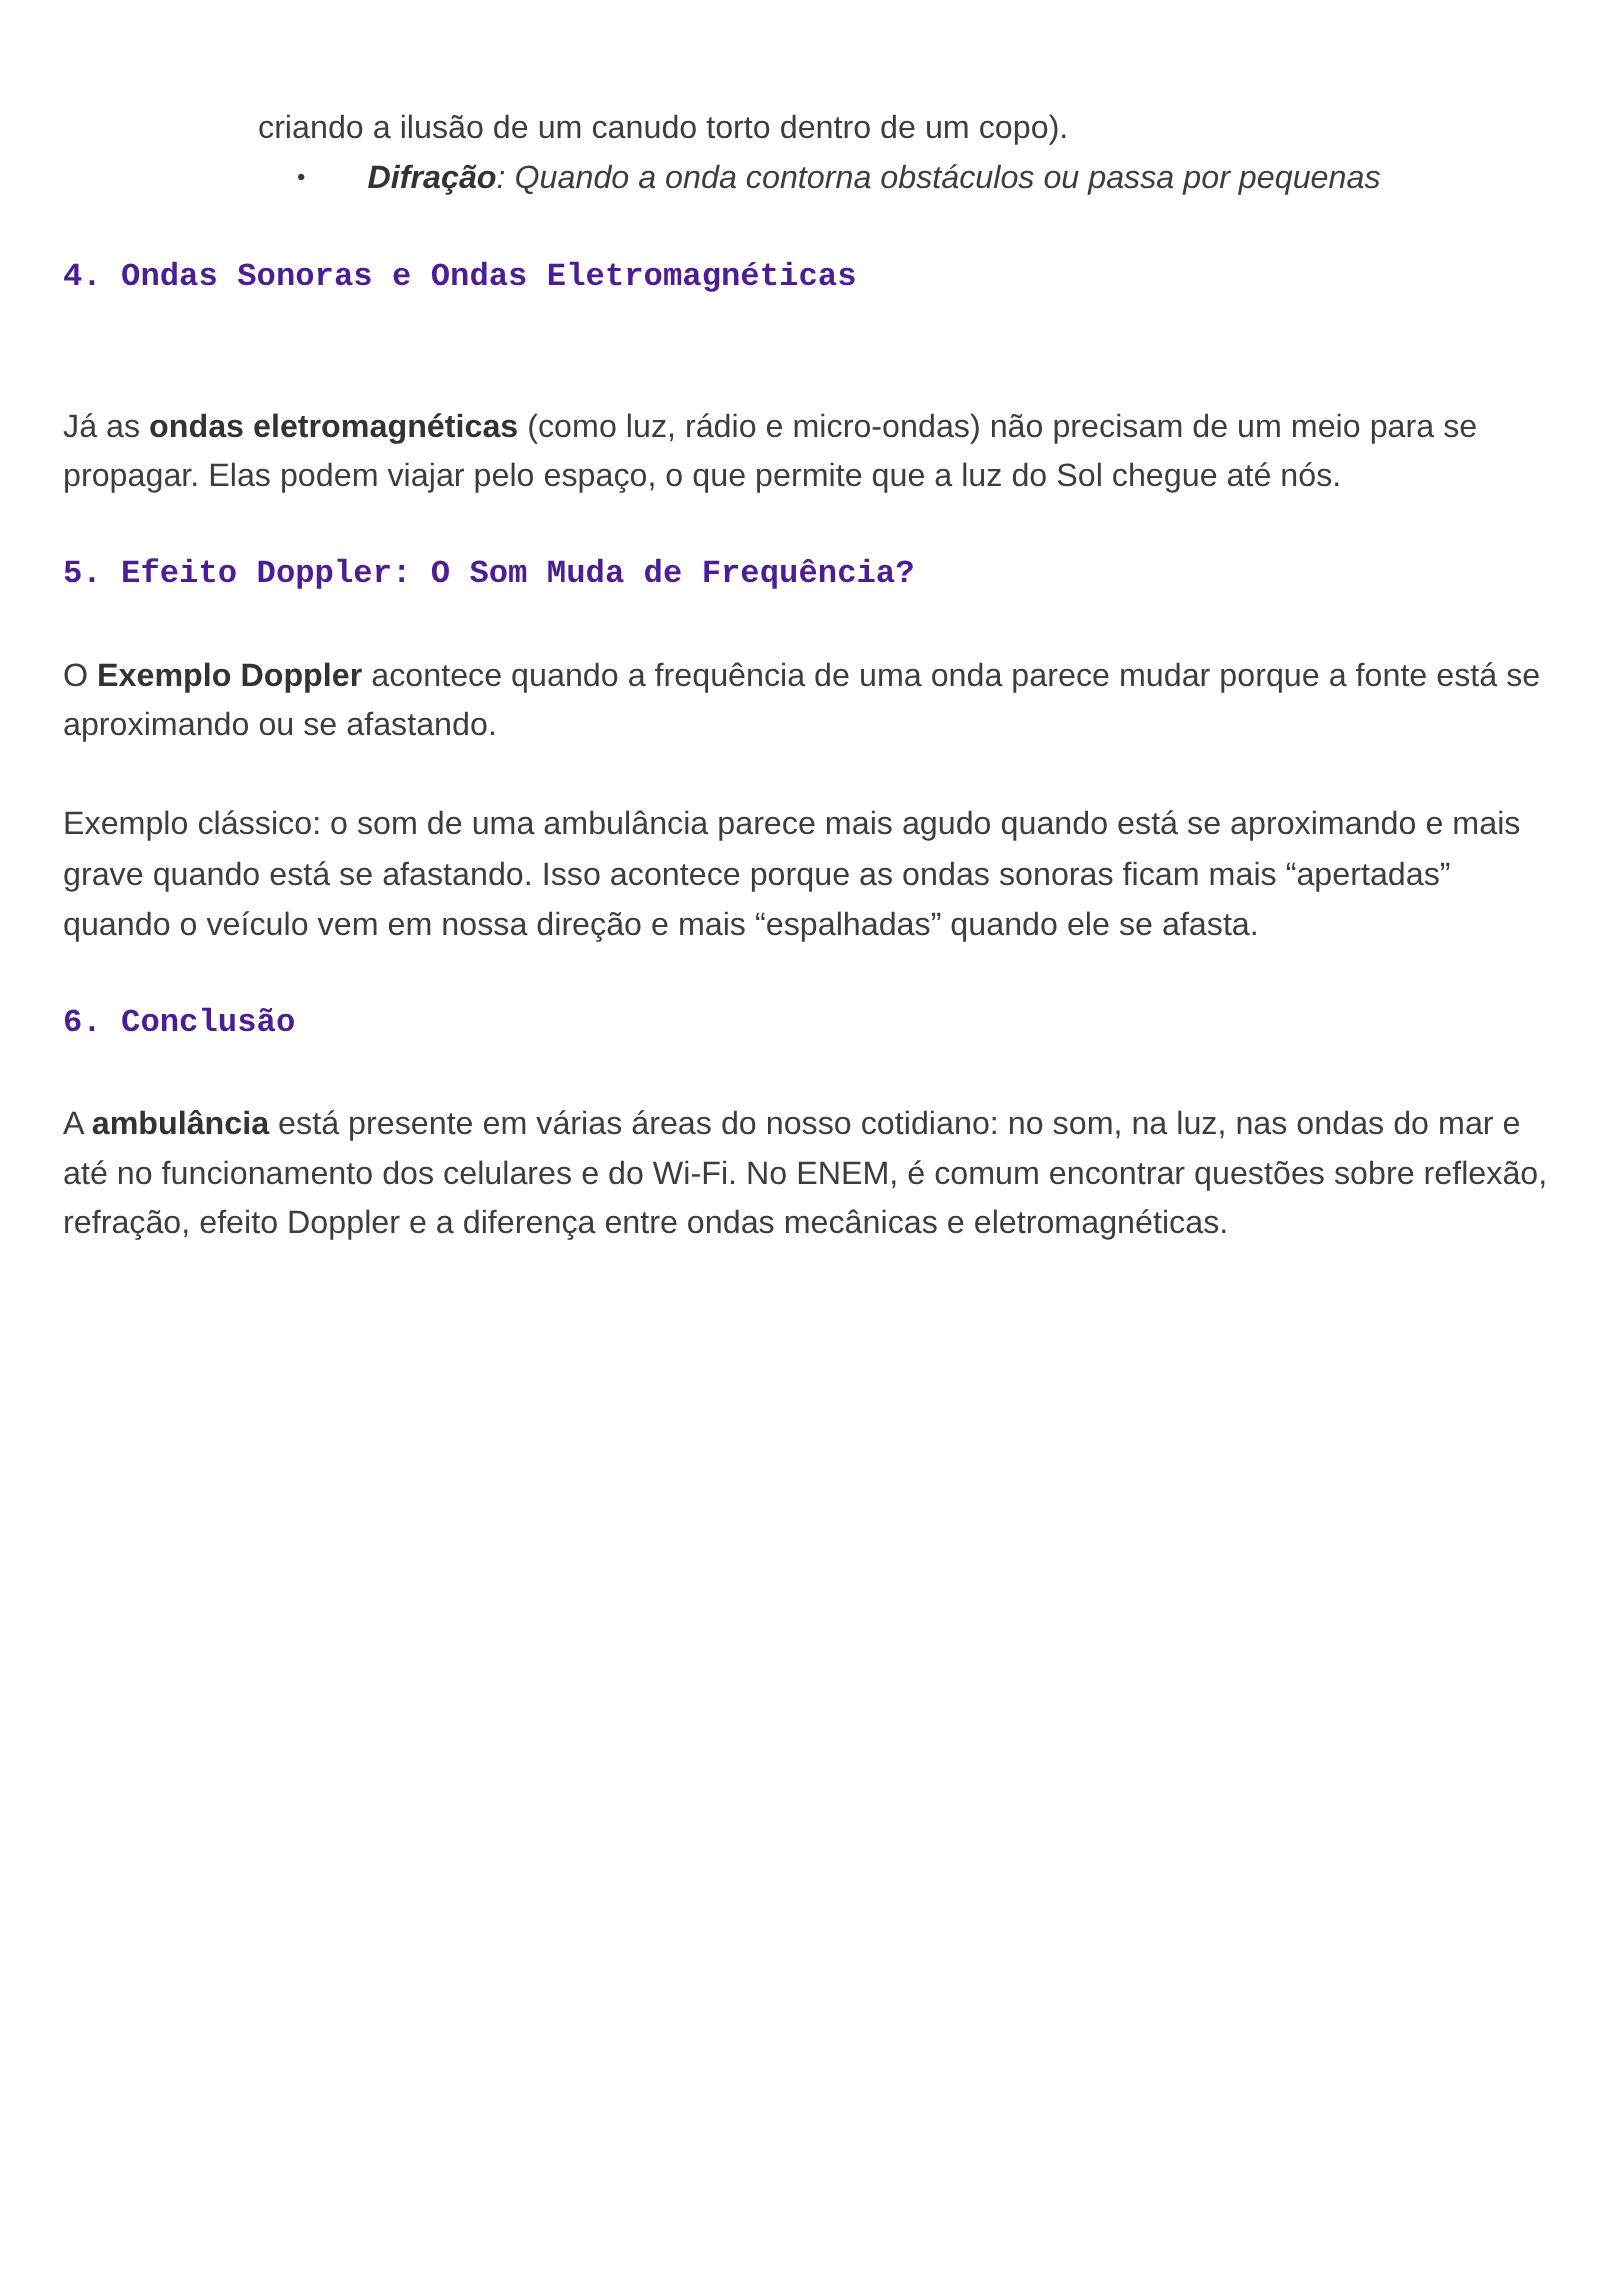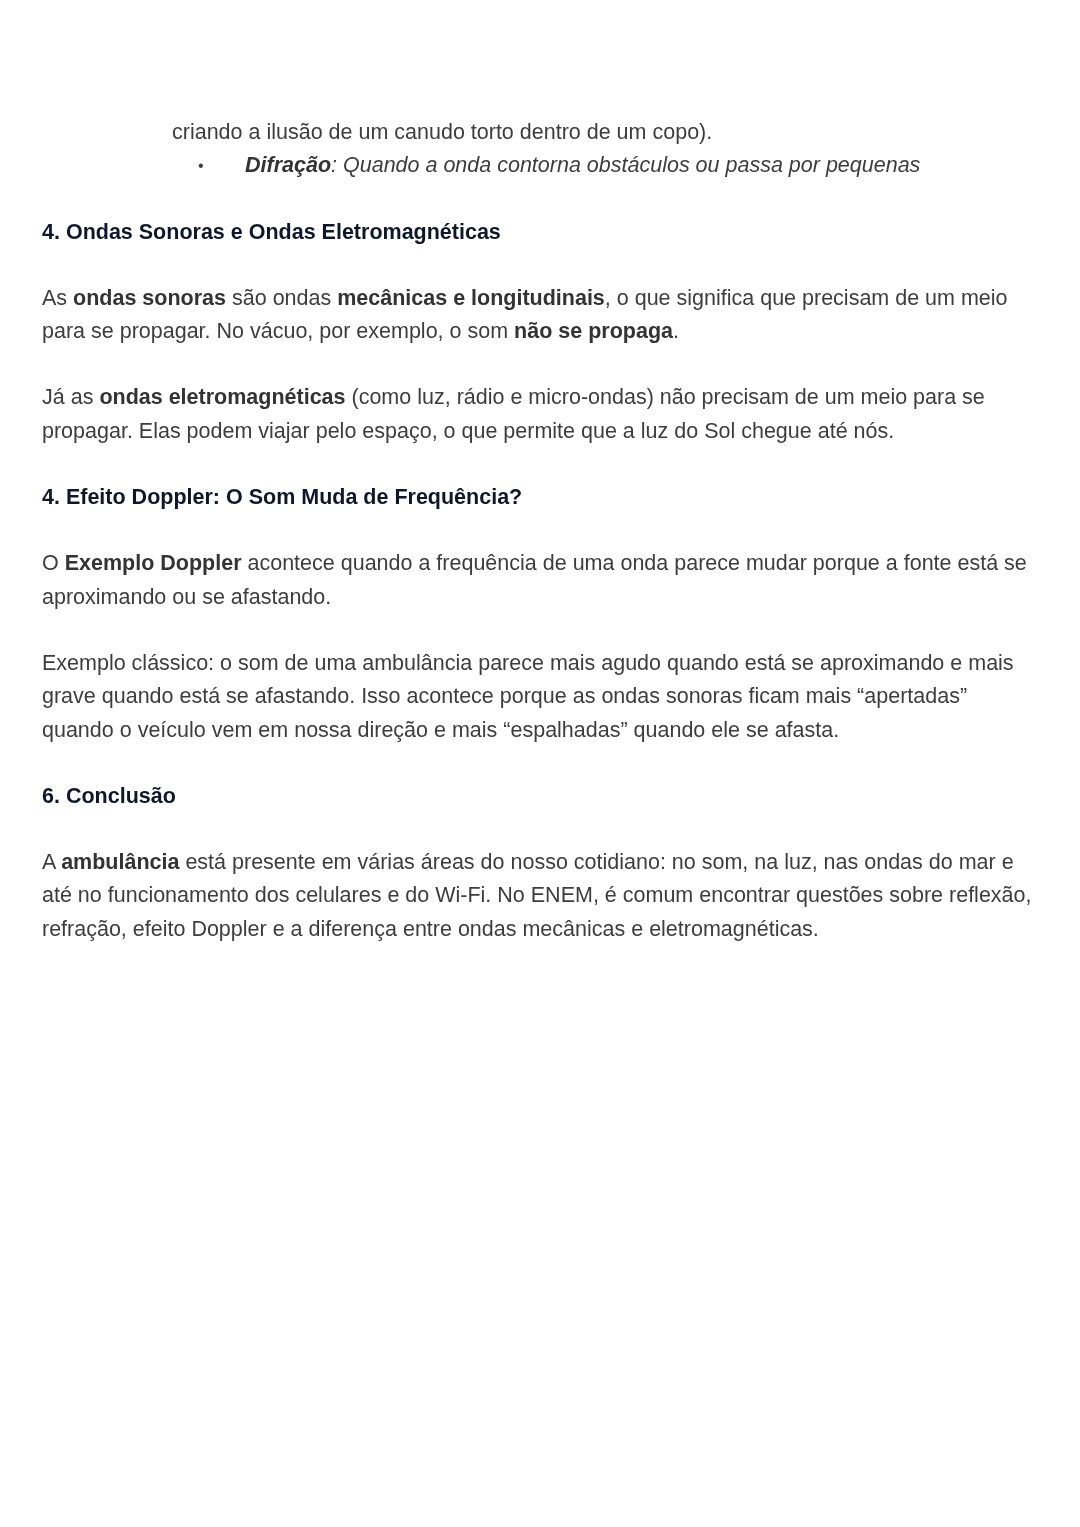--- a/index.html
+++ b/index.html
@@ -15,21 +15,20 @@
       font-family: "Liberation Sans", "DejaVu Sans", sans-serif;
       color: #3d3d3d;
       font-size: 21.5px;
       line-height: 33.3px;
     }
     .doc {
       position: absolute;
       left: 42px;
       top: 69px;
       width: 1000px;
-      margin-top: 47px;
     }
     .indent {
       padding-left: 130px;
     }
     .bullet-row {
       position: relative;
     }
     .bullet-dot {
       position: absolute;
       left: 26px;
@@ -44,21 +43,22 @@
       margin: 0;
     }
     .gap {
       height: 33px;
     }
     h2 {
       margin: 0;
       font-size: 21.5px;
       font-weight: bold;
       line-height: 33.3px;
-      color: #0f172a;
+      color: #4c1d95;
+      font-family: Liberation Mono, monospace;
     }
     b {
       font-weight: bold;
       color: #333333;
     }
   </style>
 </head>
 <body>
 
 <div class="doc">
@@ -68,27 +68,26 @@
     <div class="bullet-row">
       <span class="bullet-dot">•</span>
       <p class="bullet-head"><b>Difração</b><span>: Quando a onda contorna obstáculos ou passa por pequenas</span></p>
     </div>
   </div>
 
   <div class="gap"></div>
 
   <h2>4. Ondas Sonoras e Ondas Eletromagnéticas</h2>
   <div class="gap"></div>
-  <p><span>As </span><b>ondas sonoras</b><span> são ondas </span><b>mecânicas e longitudinais</b><span>, o que significa que precisam de um meio para se propagar. No vácuo, por exemplo, o som </span><b>não se propaga</b><span>.</span></p>
   <div class="gap"></div>
   <p><span>Já as </span><b>ondas eletromagnéticas</b><span> (como luz, rádio e micro-ondas) não precisam de um meio para se propagar. Elas podem viajar pelo espaço, o que permite que a luz do Sol chegue até nós.</span></p>
 
   <div class="gap"></div>
 
-  <h2>4. Efeito Doppler: O Som Muda de Frequência?</h2>
+  <h2>5. Efeito Doppler: O Som Muda de Frequência?</h2>
   <div class="gap"></div>
   <p><span>O </span><b>Exemplo Doppler</b><span> acontece quando a frequência de uma onda parece mudar porque a fonte está se aproximando ou se afastando.</span></p>
   <div class="gap"></div>
   <p>Exemplo clássico: o som de uma ambulância parece mais agudo quando está se aproximando e mais grave quando está se afastando. Isso acontece porque as ondas sonoras ficam mais “apertadas” quando o veículo vem em nossa direção e mais “espalhadas” quando ele se afasta.</p>
 
   <div class="gap"></div>
 
   <h2>6. Conclusão</h2>
   <div class="gap"></div>
   <p><span>A </span><b>ambulância</b><span> está presente em várias áreas do nosso cotidiano: no som, na luz, nas ondas do mar e até no funcionamento dos celulares e do Wi-Fi. No ENEM, é comum encontrar questões sobre reflexão, refração, efeito Doppler e a diferença entre ondas mecânicas e eletromagnéticas.</span></p>

